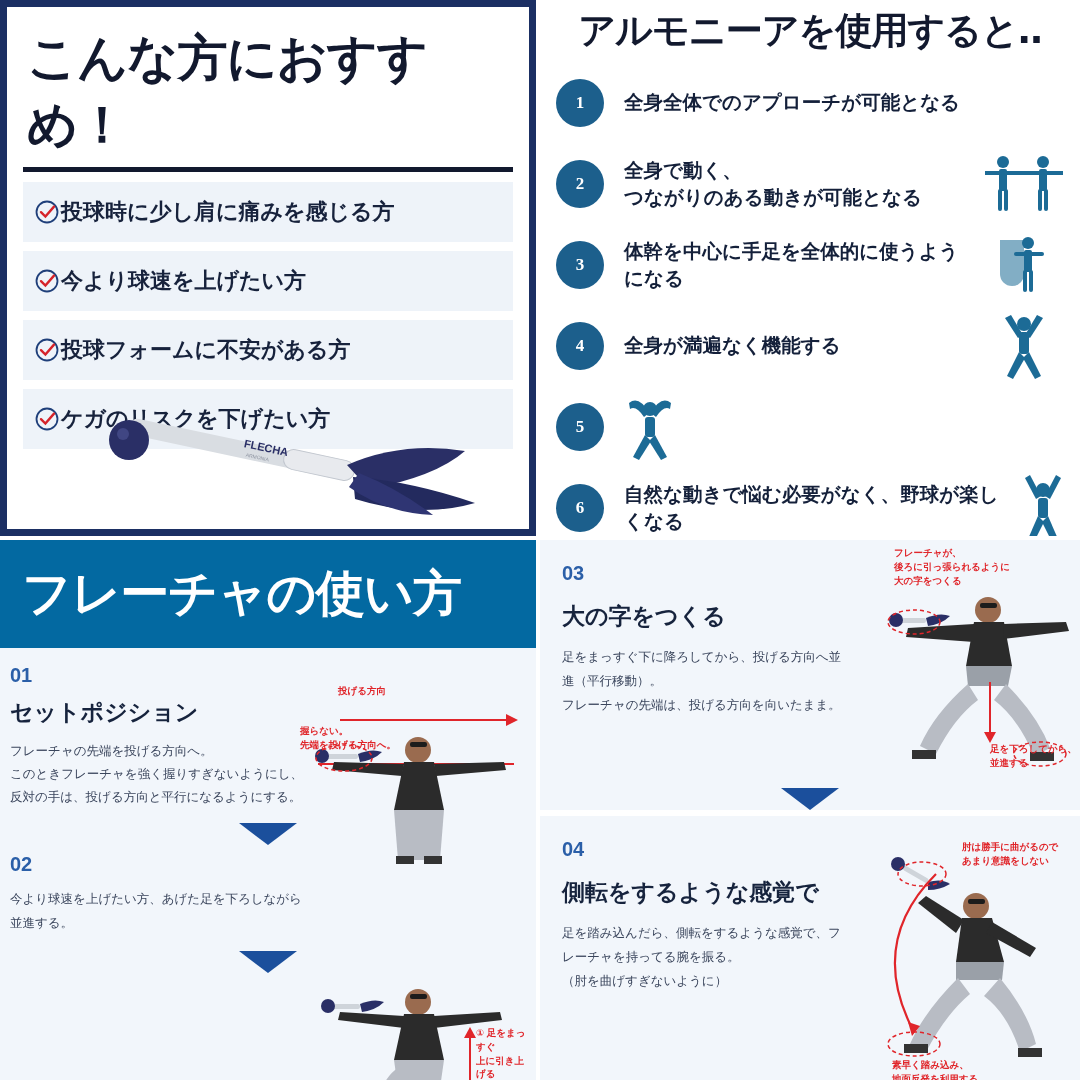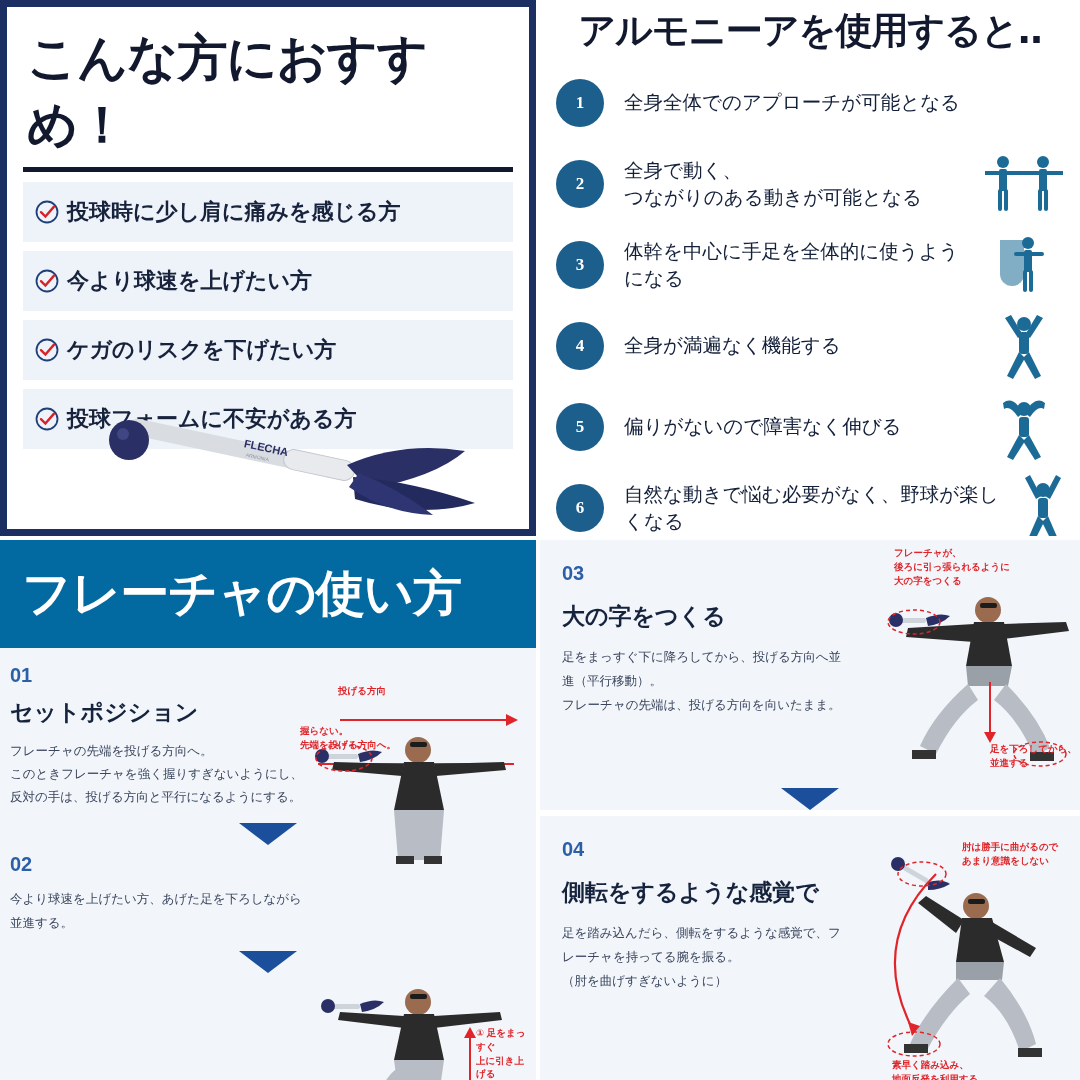--- a/index.html
+++ b/index.html
@@ -23,21 +23,21 @@
   #q-tl { border: 7px solid #1b2f63; }
   .tl-inner { position: relative; width: 100%; height: 100%; padding: 14px 16px 0 16px; }
   .tl-title {
     font-size: 50px; font-weight: 900; letter-spacing: -1px;
     color: #12192e; padding: 4px 0 8px 4px;
     border-bottom: 5px solid #12192e;
     font-family: "DejaVu Sans", sans-serif;
   }
   .tl-list { margin-top: 10px; }
   .tl-item {
-    display: flex; align-items: center; gap: 8px;
+    display: flex; align-items: center; gap: 2px;
     height: 60px; padding: 0 12px; margin-bottom: 9px;
     background: #eef3f9;
     font-size: 22px; font-weight: 700; color: #17223c;
   }
   .check {
     width: 24px; height: 24px; flex: 0 0 24px; position: relative;
   }
   .check svg { display:block; }
   .tl-bar { position: absolute; left: 40px; bottom: 6px; width: 480px; height: 130px; }
 
@@ -48,21 +48,21 @@
     font-family: "DejaVu Sans", sans-serif;
   }
   .tr-rows { padding: 2px 10px 0 16px; }
   .tr-row { display: flex; align-items: center; min-height: 81px; position: relative; }
   .num {
     width: 48px; height: 48px; flex: 0 0 48px; border-radius: 50%;
     background: #1c5f8c; color: #fff; font-size: 17px; font-weight: 700;
     display: flex; align-items: center; justify-content: center;
     font-family: "Liberation Serif", serif;
   }
-  .tr-text { margin-left: 20px; font-size: 19.5px; font-weight: 400; color: #14203a; line-height: 1.35; flex: 1; }
+  .tr-text { margin-left: 20px; font-size: 19.5px; font-weight: 700; color: #14203a; line-height: 1.35; flex: 1; }
   .tr-fig { flex: 0 0 auto; width: 92px; height: 76px; display: flex; align-items: center; justify-content: center; }
   .tr-fig svg { display: block; }
 
   
   .bl-head {
     height: 108px; background: #0369a1; color: #fff;
     display: flex; align-items: center; padding-left: 22px;
   }
   .bl-head span { font-size: 49px; font-weight: 900; letter-spacing: -1px; font-family:"DejaVu Sans", sans-serif; }
   .bl-body { position: relative; height: 432px; background: #f2f6fb; }
@@ -120,31 +120,31 @@
           <span>今より球速を上げたい方</span>
         </div>
 
         <div class="tl-item">
           <span class="check">
             <svg width="24" height="24" viewBox="0 0 24 24">
               <circle cx="12" cy="12" r="10.5" fill="none" stroke="#1f3f7a" stroke-width="1.8"></circle>
               <path d="M6 12.2 L10.4 16.6 L19 6.6" fill="none" stroke="#d5232a" stroke-width="2.4" stroke-linecap="round"></path>
             </svg>
           </span>
-          <span>ケガのリスクを下げたい方</span>
+          <span>投球フォームに不安がある方</span>
         </div>
 
         <div class="tl-item">
           <span class="check">
             <svg width="24" height="24" viewBox="0 0 24 24">
               <circle cx="12" cy="12" r="10.5" fill="none" stroke="#1f3f7a" stroke-width="1.8"></circle>
               <path d="M6 12.2 L10.4 16.6 L19 6.6" fill="none" stroke="#d5232a" stroke-width="2.4" stroke-linecap="round"></path>
             </svg>
           </span>
-          <span>投球フォームに不安がある方</span>
+          <span>ケガのリスクを下げたい方</span>
         </div>
       </div>
 
       <div class="tl-bar">
         <svg width="480" height="130" viewBox="0 0 480 130">
           <g>
 
             <rect x="80" y="47" width="220" height="17" rx="8" fill="#d9dde2" transform="rotate(12 190 56)"></rect>
 
             <rect x="236" y="62" width="72" height="20" rx="10" fill="#e8eaee" stroke="#c2c7cf" stroke-width="1" transform="rotate(12 272 72)"></rect>
@@ -226,21 +226,20 @@
               <path d="M50 6 l-6 -3 l-12 20 l5 3 z"></path>
               <path d="M26 40 l-12 24 l6 3 l12 -21 z"></path>
               <path d="M36 40 l12 24 l-6 3 l-12 -21 z"></path>
             </g>
           </svg>
         </div>
       </div>
 
       <div class="tr-row">
         <div class="num">5</div>
-        <div class="tr-text">偏りがないので障害なく伸びる</div>
         <div class="tr-fig">
           <svg width="62" height="68" viewBox="0 0 62 68">
             <g fill="#1c6b96">
               <circle cx="31" cy="16" r="7"></circle>
               <rect x="26" y="24" width="10" height="20" rx="3"></rect>
               <path d="M10 10 q10 -8 20 10 l-5 4 q-8 -12 -14 -8 z"></path>
               <path d="M52 10 q-10 -8 -20 10 l5 4 q8 -12 14 -8 z"></path>
               <path d="M26 42 l-12 22 l6 3 l12 -19 z"></path>
               <path d="M36 42 l12 22 l-6 3 l-12 -19 z"></path>
             </g>

